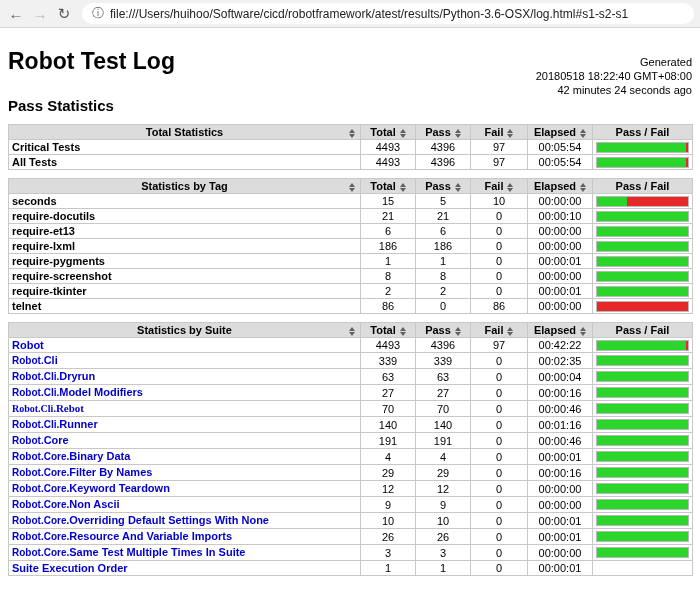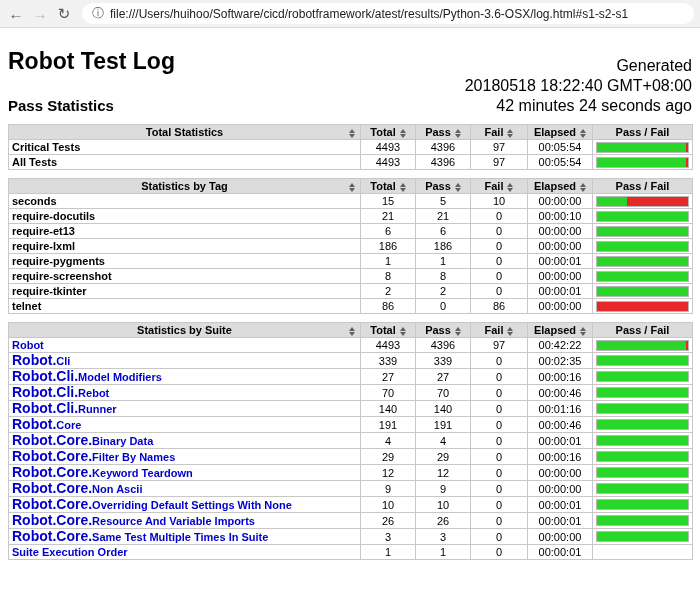--- a/index.html
+++ b/index.html
@@ -15,37 +15,37 @@
   .omnibox { flex: 1; height: 21px; background: #fff; border-radius: 11px;
     display: flex; align-items: center; padding: 0 10px; margin-left: 4px; }
   .omnibox .info { color: #5f6368; font-size: 12px; margin-right: 6px; }
   .omnibox .url { font-size: 12px; color: #202124; white-space: nowrap;
     overflow: hidden; }
 
   
   .page { position: relative; padding: 0 8px; }
   h1 { font-size: 23px; font-weight: bold; color: #000; margin-top: 20px; }
   .generated { position: absolute; top: 8px; right: 8px; text-align: right;
-    font-size: 16px; color: #000; line-height: 1.25; }
+    font-size: 11px; color: #000; line-height: 1.25; }
   h2 { font-size: 15px; font-weight: bold; margin: 22px 0 10px; }
 
   table { width: 684px; border-collapse: collapse; table-layout: fixed;
     margin-bottom: 8px; border: 1px solid #909090; }
   th, td { border: 1px solid #c8c8c8; font-size: 11px; padding: 1px 3px;
     line-height: 12px; height: 15px; }
   thead th { background: #dcdcdc; font-weight: bold; text-align: center;
     cursor: pointer; }
   th.name-head { position: relative; }
   th.name-head .sort { position: absolute; right: 5px; top: 4px; }
   td.name-cell { font-weight: bold; text-align: left; white-space: nowrap;
     overflow: hidden; }
   td.num { text-align: center; font-weight: normal; }
   td.bar-cell { padding: 1px 3px; }
   a.suite-link { color: #0000cc; text-decoration: none; font-weight: bold; }
-  a.suite-link .prefix { font-size: 14px; }
+  a.suite-link .prefix { font-size: 10px; }
 
   .sort { display: inline-block; vertical-align: middle; margin-left: 4px; }
   .sort i { display: block; width: 0; height: 0;
     border-left: 3px solid transparent; border-right: 3px solid transparent; }
   .sort .up { border-bottom: 4px solid #606060; margin-bottom: 1px; }
   .sort .dn { border-top: 4px solid #606060; }
 
   .bar { display: flex; height: 11px; width: 100%; border: 1px solid rgba(0,0,0,0.28); }
   .bar .p { height: 100%; }
   .bar .f { height: 100%; }
@@ -301,34 +301,47 @@
           <td class="num">0</td>
           <td class="num">00:02:35</td>
           <td class="bar-cell">
             <div class="bar">
               <div class="p" style="width: 100%; background: rgb(43, 214, 43);"></div>
               <div class="f" style="width: 0%; background: rgb(230, 40, 40);"></div>
             </div>
           </td>
         </tr>
         <tr>
+          <td class="name-cell"><a class="suite-link" href="#" style="color: rgb(0, 0, 204);"><span class="prefix">Robot.Cli.</span>Dryrun</a></td>
+          <td class="num">63</td>
+          <td class="num">63</td>
+          <td class="num">0</td>
+          <td class="num">00:00:04</td>
+          <td class="bar-cell">
+            <div class="bar">
+              <div class="p" style="width: 100%; background: rgb(43, 214, 43);"></div>
+              <div class="f" style="width: 0%; background: rgb(230, 40, 40);"></div>
+            </div>
+          </td>
+        </tr>
+        <tr>
           <td class="name-cell"><a class="suite-link" href="#" style="color: rgb(0, 0, 204);"><span class="prefix">Robot.Cli.</span>Model Modifiers</a></td>
           <td class="num">27</td>
           <td class="num">27</td>
           <td class="num">0</td>
           <td class="num">00:00:16</td>
           <td class="bar-cell">
             <div class="bar">
               <div class="p" style="width: 100%; background: rgb(43, 214, 43);"></div>
               <div class="f" style="width: 0%; background: rgb(230, 40, 40);"></div>
             </div>
           </td>
         </tr>
         <tr>
-          <td class="name-cell"><a class="suite-link" href="#" style="color: rgb(0, 0, 204);"><span class="prefix">Robot.Cli.</span>Rebot</a></td>
+          <td class="name-cell"><a class="suite-link" href="#" style="color: rgb(0, 0, 204); font-family: Liberation Serif, serif;"><span class="prefix">Robot.Cli.</span>Rebot</a></td>
           <td class="num">70</td>
           <td class="num">70</td>
           <td class="num">0</td>
           <td class="num">00:00:46</td>
           <td class="bar-cell">
             <div class="bar">
               <div class="p" style="width: 100%; background: rgb(43, 214, 43);"></div>
               <div class="f" style="width: 0%; background: rgb(230, 40, 40);"></div>
             </div>
           </td>

